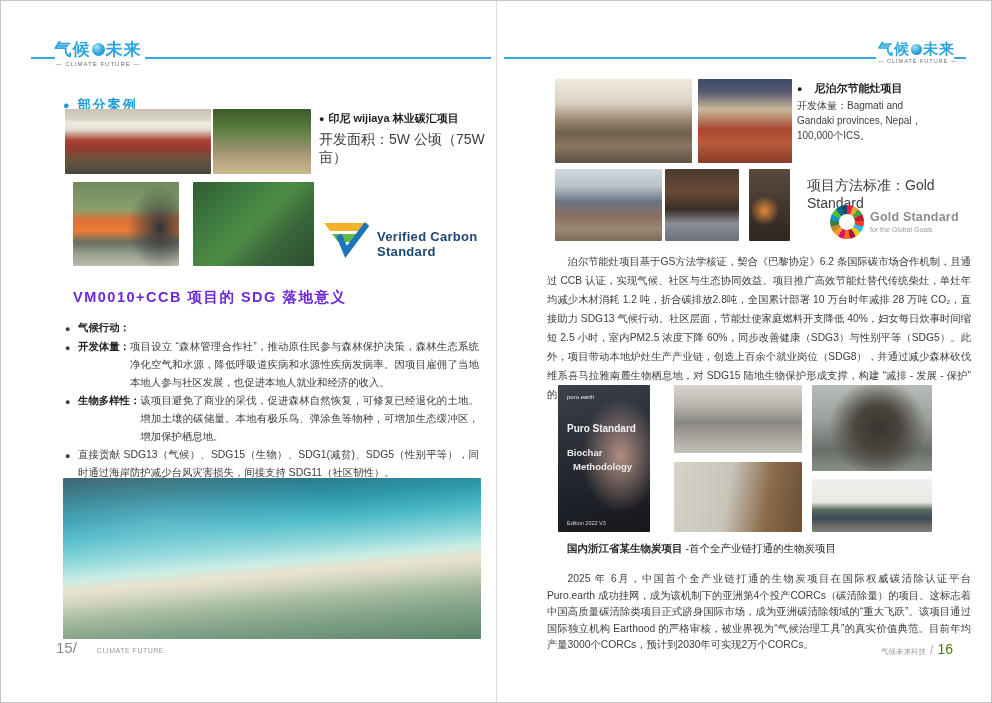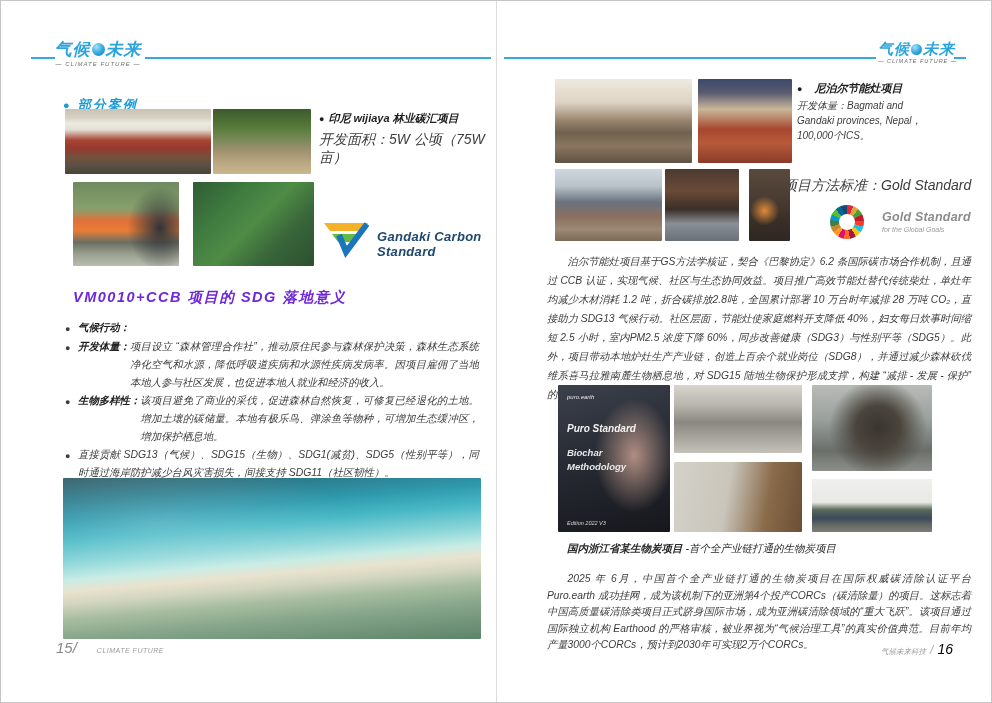--- a/index.html
+++ b/index.html
@@ -1,17 +1,17 @@
 <!DOCTYPE html>
 <html><head>
 <meta charset="utf-8">
 <style>
   html,body{margin:0;padding:0;background:#e9e9e9;font-family:"Liberation Sans","DejaVu Sans",sans-serif;}
   .canvas{position:relative;width:992px;height:703px;background:#ffffff;border:1px solid #c6c6c6;box-sizing:border-box;overflow:hidden;margin:0 auto;}
-  .page{position:absolute;top:0;height:100%;font-style:italic;}
+  .page{position:absolute;top:0;height:100%;}
   .page-left{left:0;width:496px;border-right:1px solid #dcdcdc;box-sizing:border-box;}
   .page-right{left:497px;width:495px;}
   .abs{position:absolute;}
 
   
   .rule{position:absolute;height:2px;background:#35a8dc;}
   .logo{position:absolute;text-align:center;line-height:1;}
   .logo-main{font-size:17px;font-weight:bold;color:#2aa4dc;letter-spacing:1px;white-space:nowrap;}
   .bulb{width:13px;height:13px;border-radius:50%;display:inline-block;vertical-align:-1px;
         background:radial-gradient(circle at 35% 30%,#aadff7 0%,#2da4dd 55%,#1b86bf 100%);margin:0 1px;}
@@ -55,40 +55,40 @@
   .sdg-item .dot{flex:0 0 13px;font-size:9px;padding-top:1px;}
   .sdg-item .lbl{flex:0 0 auto;font-weight:bold;color:#222;white-space:nowrap;}
   .sdg-item .txt{flex:1;text-align:justify;}
 
   
   .puro-card{background:radial-gradient(ellipse 64px 92px at 68% 48%,rgba(222,176,158,0.75),rgba(222,176,158,0) 62%),
              linear-gradient(165deg,#3c414d 0%,#272b33 45%,#15171c 100%);color:#f2f2f2;}
   .puro-brand{position:absolute;top:9px;left:9px;font-size:6px;line-height:7px;color:#e8e8e8;}
   .puro-title{position:absolute;top:38px;left:9px;font-size:10px;font-weight:bold;}
   .puro-sub1{position:absolute;top:62px;left:9px;font-size:9.5px;font-weight:bold;color:#e9e9e9;}
-  .puro-sub2{position:absolute;top:76px;left:9px;font-size:9.5px;font-weight:bold;color:#e9e9e9;}
+  .puro-sub2{position:absolute;top:76px;left:15px;font-size:9.5px;font-weight:bold;color:#e9e9e9;}
   .puro-edition{position:absolute;top:135px;left:9px;font-size:5.5px;color:#d5d5d5;}
 
   
   .gs-wheel{width:34px;height:34px;border-radius:50%;position:absolute;
     background:conic-gradient(#e5243b 0 21deg,#dda63a 0 42deg,#4c9f38 0 64deg,#c5192d 0 85deg,#ff3a21 0 106deg,#26bde2 0 127deg,#fcc30b 0 148deg,#a21942 0 170deg,#fd6925 0 191deg,#dd1367 0 212deg,#fd9d24 0 233deg,#bf8b2e 0 254deg,#3f7e44 0 276deg,#0a97d9 0 297deg,#56c02b 0 318deg,#00689d 0 339deg,#19486a 0 360deg);}
   .gs-hole{position:absolute;left:9px;top:9px;width:16px;height:16px;border-radius:50%;background:#fff;}
   .gs-word{position:absolute;color:#8c8c8c;line-height:1;}
   .gs-word .l1{font-size:12.5px;font-weight:bold;letter-spacing:0.2px;}
   .gs-word .l2{font-size:7px;color:#9a9a9a;margin-top:2px;}
 
   
   .caption{font-size:10.5px;color:#2a2a2a;}
   .caption .b{font-weight:bold;}
   .caption .rest{white-space:pre-wrap;}
   .footer-left{font-size:7px;color:#9a9a9a;letter-spacing:0.5px;}
   .footer-left .num{font-size:15px;color:#8a8a8a;letter-spacing:0;margin-right:20px;}
   .footer-right{font-size:7.5px;color:#9a9a9a;text-align:right;white-space:nowrap;}
   .footer-right .sep{font-size:12px;color:#aaa;margin:0 2px;}
-  .footer-right .num{font-size:14px;color:#000000;}
+  .footer-right .num{font-size:14px;color:#4d7c0f;}
 
   .nepal-lines{font-size:10px;color:#3d3d3d;line-height:15px;}
 </style>
 </head>
 <body>
 
 <div class="canvas">
 
   <div class="page page-left">
 
@@ -118,21 +118,21 @@
 
     <div class="abs" style="left:322px;top:221px;">
       <svg width="46" height="40" viewBox="0 0 46 40">
         <polygon points="1,1 45,1 39,9 7,9" fill="#f3b229"></polygon>
         <polygon points="9,12 37,12 31,20 15,20" fill="#62bb46"></polygon>
         <polygon points="17,23 29,23 23,31" fill="#35b7e8"></polygon>
         <path d="M16 13 L23 30 L44 2" stroke="#1b75bb" stroke-width="6" fill="none"></path>
       </svg>
     </div>
     <div class="abs vcs-text" style="left:376px;top:228px;">
-      <div>Gandaki Carbon</div>
+      <div>Verified Carbon</div>
       <div>Standard</div>
     </div>
 
     <div class="abs sdg-heading" style="left:72px;top:287px;">VM0010+CCB 项目的 SDG 落地意义</div>
 
     <div class="sdg-list" style="left:64px;top:318px;width:414px;">
       <div class="sdg-item">
         <span class="dot">●</span>
         <span class="lbl">气候行动：</span>
       </div>
@@ -173,37 +173,37 @@
 
     <div class="abs proj-title" style="left:299px;top:80px;gap:12px;">
       <span style="font-size:9px;">●</span>
       <span>尼泊尔节能灶项目</span>
     </div>
     <div class="abs nepal-lines" style="left:299px;top:97px;">
       <div>开发体量：Bagmati and</div>
       <div>Gandaki provinces, Nepal，</div>
       <div>100,000个ICS。</div>
     </div>
-    <div class="abs proj-sub" style="left:285px;top:176px;">项目方法标准：Gold Standard</div>
+    <div class="abs proj-sub" style="left:309px;top:176px;">项目方法标准：Gold Standard</div>
 
     <div class="gs-wheel" style="left:332px;top:204px;">
       <div class="gs-hole"></div>
     </div>
-    <div class="gs-word" style="left:384px;top:210px;">
+    <div class="gs-word" style="left:372px;top:210px;">
       <div class="l1">Gold Standard</div>
       <div class="l2">for the Global Goals</div>
     </div>
 
     <div class="photo ph-handover" style="left:57px;top:168px;width:107px;height:72px;"></div>
     <div class="photo ph-stove" style="left:167px;top:168px;width:74px;height:72px;"></div>
     <div class="photo ph-cooking" style="left:251px;top:168px;width:41px;height:72px;"></div>
 
     <div class="abs body-par" style="left:49px;top:251px;width:424px;">泊尔节能灶项目基于GS方法学核证，契合《巴黎协定》6.2 条国际碳市场合作机制，且通过 CCB 认证，实现气候、社区与生态协同效益。项目推广高效节能灶替代传统柴灶，单灶年均减少木材消耗 1.2 吨，折合碳排放2.8吨，全国累计部署 10 万台时年减排 28 万吨 CO₂，直接助力 SDG13 气候行动。社区层面，节能灶使家庭燃料开支降低 40%，妇女每日炊事时间缩短 2.5 小时，室内PM2.5 浓度下降 60%，同步改善健康（SDG3）与性别平等（SDG5）。此外，项目带动本地炉灶生产产业链，创造上百余个就业岗位（SDG8），并通过减少森林砍伐维系喜马拉雅南麓生物栖息地，对 SDG15 陆地生物保护形成支撑，构建 “减排 - 发展 - 保护” 的可持续范式。</div>
 
-    <div class="photo puro-card" style="left:60px;top:384px;width:112px;height:147px;">
+    <div class="photo puro-card" style="left:60px;top:384px;width:92px;height:147px;">
       <div class="puro-brand">puro.earth</div>
       <div class="puro-title">Puro Standard</div>
       <div class="puro-sub1">Biochar</div>
       <div class="puro-sub2">Methodology</div>
       <div class="puro-edition">Edition 2022 V3</div>
     </div>
     <div class="photo ph-facility" style="left:176px;top:384px;width:128px;height:68px;"></div>
     <div class="photo ph-warehouse" style="left:176px;top:461px;width:128px;height:70px;"></div>
     <div class="photo ph-biohand" style="left:314px;top:384px;width:120px;height:86px;"></div>
     <div class="photo ph-signing" style="left:314px;top:478px;width:120px;height:53px;"></div>

